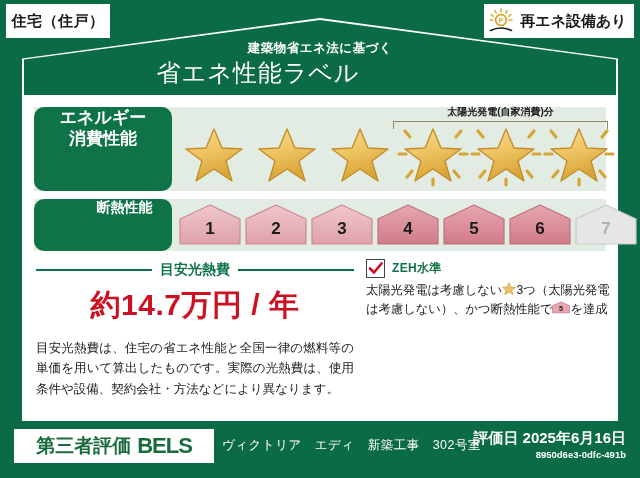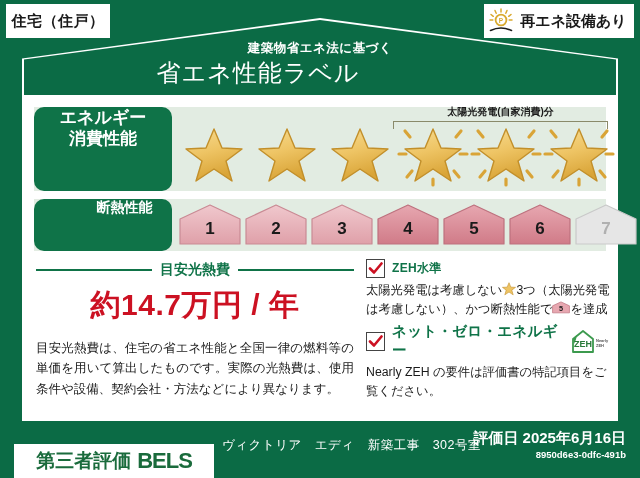--- a/index.html
+++ b/index.html
@@ -155,21 +155,21 @@
     margin-top: 3px; font-size: 12.3px; color: #1a1a1a; line-height: 1.52;
   }
   .inline-star { width: 14px; height: 14px; vertical-align: -2px; }
   .inline-house { width: 18px; height: 13px; vertical-align: -1px; }
 
   
   .footer {
     position: absolute; left: 0; top: 421px; width: 640px; height: 57px;
   }
   .bels-badge {
-    position: absolute; left: 14px; top: 23px; width: 200px; height: 34px;
+    position: absolute; left: 14px; top: 8px; width: 200px; height: 34px;
     background: #ffffff;
     display: flex; align-items: center; justify-content: center; gap: 6px;
   }
   .bels-jp { font-size: 19px; font-weight: bold; color: #1a6b3c; letter-spacing: 0px; }
   .bels-en { font-size: 22px; font-weight: bold; color: #1a6b3c; letter-spacing: -1px; }
   .prop-name {
     position: absolute; left: 222px; top: 16px;
     font-size: 12.5px; color: #ffffff; letter-spacing: 0.5px;
   }
   .eval-date {
@@ -391,40 +391,20 @@
           <span class="claim-title">ZEH水準</span>
         </div>
         <div class="claim-body"><span>太陽光発電は考慮しない</span><svg class="inline-star" viewBox="0 0 60 58">
               <polygon points="30,2 38,21 58,22 42,34 48,54 30,42 12,54 18,34 2,22 22,21" fill="#eec464" stroke="#c28f2a" stroke-width="2.5" stroke-linejoin="round"></polygon>
             </svg><span>3つ（太陽光発電は考慮しない）、かつ断熱性能で</span><svg class="inline-house" viewBox="0 0 64 44">
               <polygon points="32,2 62,16 62,41 2,41 2,16" fill="#e7a7b0" stroke="#bd717e" stroke-width="2.5" stroke-linejoin="round"></polygon>
               <text x="32" y="35" font-size="26" font-weight="bold" fill="#1a1a1a" text-anchor="middle" font-family="Liberation Sans, sans-serif">5</text>
             </svg><span>を達成</span></div>
       </div>
 
-      <div class="claim">
-        <div class="claim-head">
-          <span class="check">
-            <svg viewBox="0 0 15 15">
-                <path d="M2 7.5 L6 11.5 L13.5 2.5" fill="none" stroke="#cc1122" stroke-width="2.6" stroke-linecap="round" stroke-linejoin="round"></path>
-              </svg>
-          </span>
-          <span class="claim-title small">ネット・ゼロ・エネルギー</span>
-          <span class="zeh-logo">
-            <svg viewBox="0 0 42 26">
-              <path d="M5 24 L5 11 L15 3 L25 11 L25 24 Z" fill="none" stroke="#3c9a4e" stroke-width="1.8" stroke-linejoin="round"></path>
-              <path d="M6 16 Q4 10 9 7 Q8 13 6 16 Z" fill="#3c9a4e"></path>
-              <text x="15" y="19" font-size="9" font-weight="bold" fill="#2a7a3a" text-anchor="middle" font-family="Liberation Sans, sans-serif">ZEH</text>
-              <text x="28" y="14" font-size="4" font-weight="bold" fill="#555" font-family="Liberation Sans, sans-serif">Nearly</text>
-              <text x="28" y="19" font-size="4" font-weight="bold" fill="#555" font-family="Liberation Sans, sans-serif">ZEH</text>
-            </svg>
-          </span>
-        </div>
-        <div class="claim-body">Nearly ZEH の要件は評価書の特記項目をご覧ください。</div>
-      </div>
 
     </div>
   </div>
 
   <div class="footer">
     <div class="bels-badge">
       <span class="bels-jp">第三者評価</span>
       <span class="bels-en">BELS</span>
     </div>
     <div class="prop-name">ヴィクトリア　エディ　新築工事　302号室</div>

